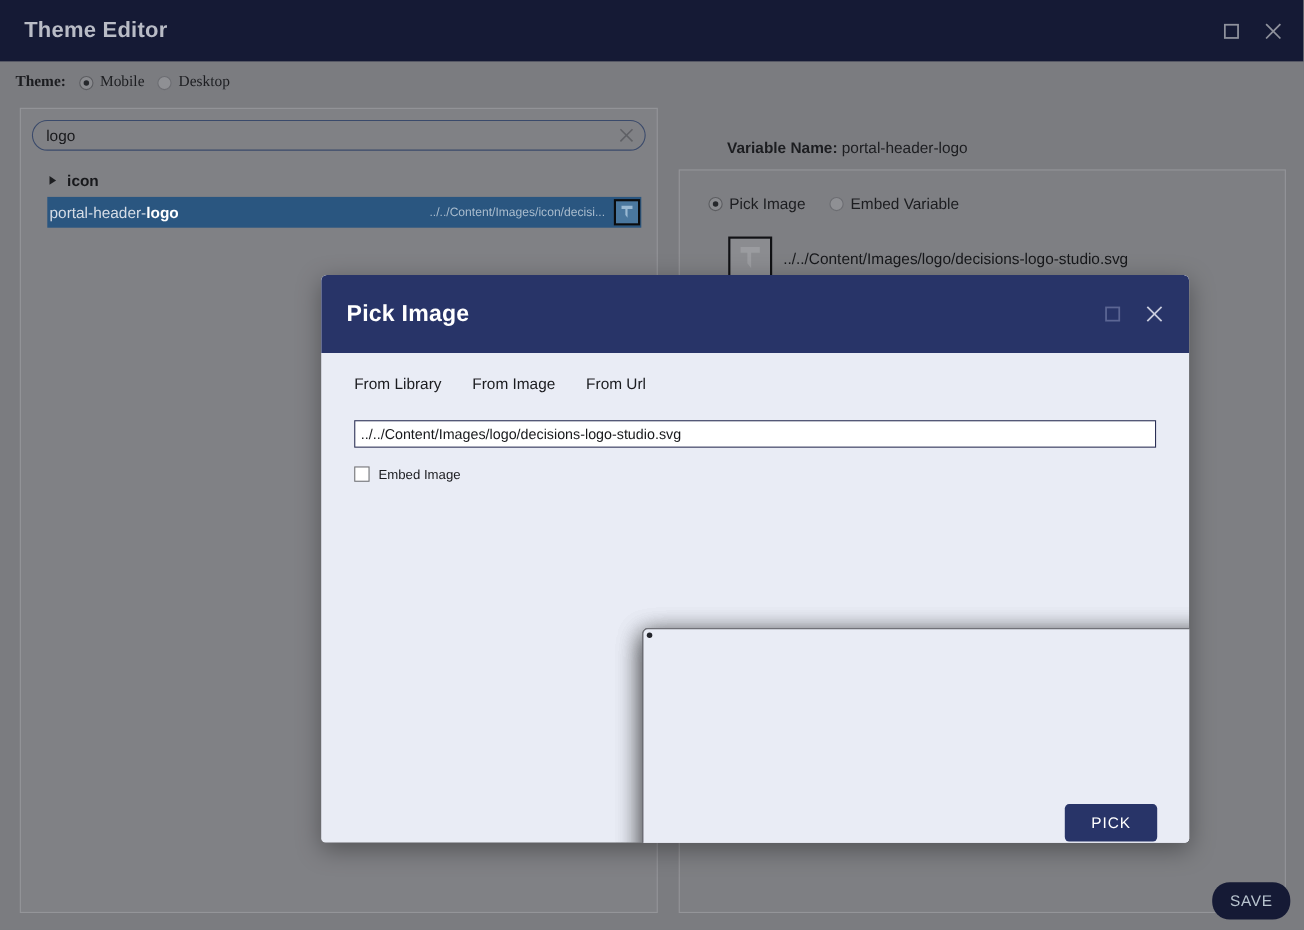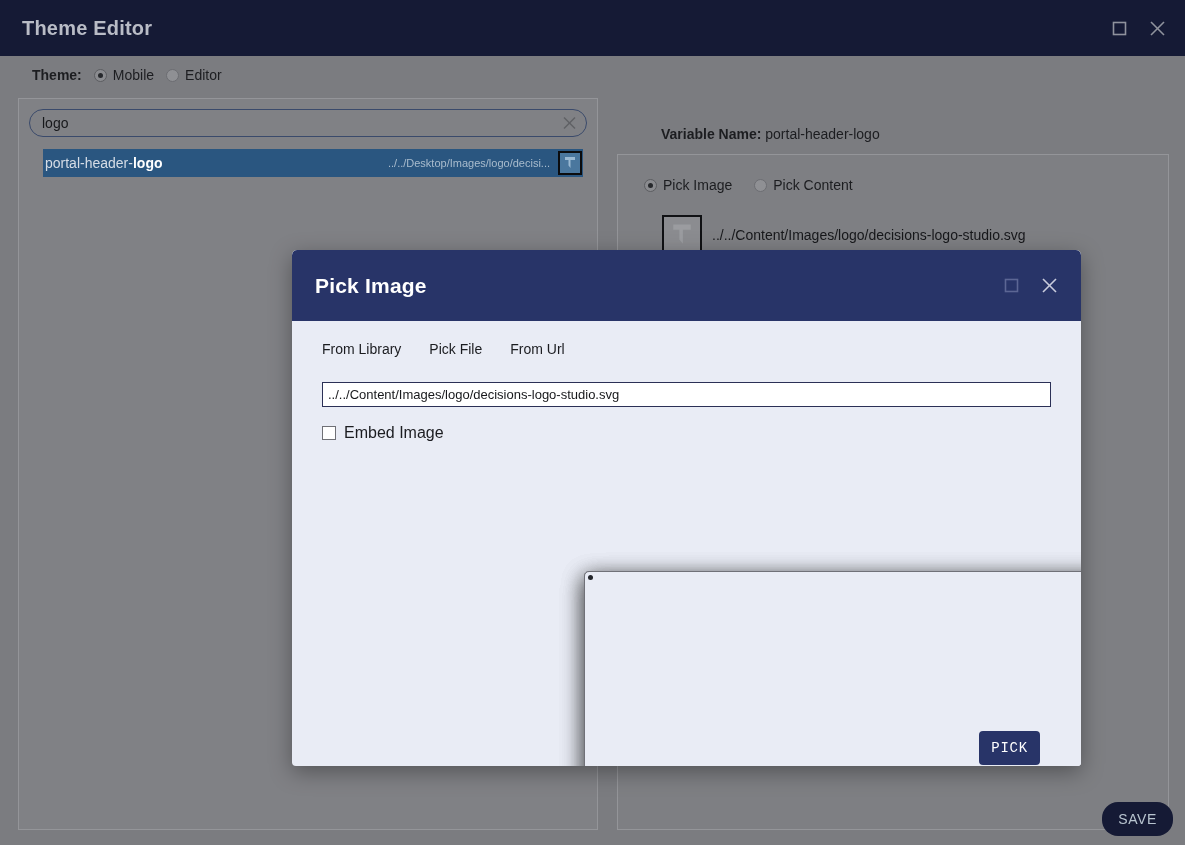--- a/index.html
+++ b/index.html
@@ -28,22 +28,22 @@
   .wc svg { display: block; }
 
   
   .workspace {
     position: absolute; left: 0; top: 56px; width: 1185px; height: 789px;
     background: #7b7c80;
   }
 
   
   .theme-row {
-    position: absolute; left: 32px; top: 11px;
-    display: flex; align-items: center; gap: 12px;
+    position: absolute; left: 14px; top: 11px;
+    display: flex; align-items: center; gap: 12px; font-family: Liberation Serif, serif;
   }
   .theme-label { font-size: 14px; font-weight: bold; color: #1c1d20; }
   .radio-opt { display: flex; align-items: center; gap: 6px; cursor: pointer; }
   .radio-opt span.lbl { font-size: 14px; color: #1c1d20; }
 
   .radio {
     width: 13px; height: 13px; border-radius: 50%;
     border: 1px solid #5c5d61; background: #8a8b8f;
     display: inline-block; position: relative; flex: 0 0 auto;
   }
@@ -176,28 +176,28 @@
     color: #17181b; padding: 0 5px; outline: none;
   }
   .embed-row {
     display: flex; align-items: center; gap: 8px;
     margin: 17px 0 0 30px; cursor: pointer;
   }
   .checkbox {
     width: 14px; height: 14px; border: 1px solid #6f7076;
     background: #ffffff; flex: 0 0 auto;
   }
-  .embed-row span.lbl { font-size: 16px; color: #1b1c20; }
+  .embed-row span.lbl { font-size: 12px; color: #1b1c20; }
 
   .pick-btn {
-    position: absolute; right: 41px; bottom: 32px;
+    position: absolute; right: 29px; bottom: 32px;
     background: #283468; color: #ffffff; border: none; border-radius: 4px;
-    font-family: Liberation Mono, monospace;
+    font-family: Liberation Sans, sans-serif;
     font-size: 14px; letter-spacing: .8px;
-    padding: 9px 12px; cursor: pointer;
+    padding: 9px 24px; cursor: pointer;
   }
   .resize-grip {
     position: absolute; right: 2px; bottom: 2px;
     width: 14px; height: 14px; cursor: nwse-resize;
   }
 </style>
 </head>
 <body>
 
 <div class="titlebar">
@@ -220,42 +220,46 @@
 <div class="workspace">
 
   <div class="theme-row">
     <span class="theme-label">Theme:</span>
     <label class="radio-opt">
       <span class="radio on"></span>
       <span class="lbl">Mobile</span>
     </label>
     <label class="radio-opt">
       <span class="radio light"></span>
-      <span class="lbl">Editor</span>
+      <span class="lbl">Desktop</span>
     </label>
   </div>
 
   <div class="left-panel">
     <div class="search-wrap">
       <div class="search-box">
         <input type="text" value="logo" style="">
         <span class="search-clear">
           <svg width="15" height="15" viewBox="0 0 15 15">
               <line x1="2" y1="2" x2="13" y2="13" stroke="#5f6065" stroke-width="1.4"></line>
               <line x1="13" y1="2" x2="2" y2="13" stroke="#5f6065" stroke-width="1.4"></line>
             </svg>
         </span>
       </div>
     </div>
 
     <div class="tree">
+      <div class="tree-row">
+        <span class="tw-caret"></span>
+        <span class="name">icon</span>
+      </div>
 
       <div class="tree-row selected">
         <span class="name"><span>portal-header-</span><b>logo</b></span>
-        <span class="path">../../Desktop/Images/logo/decisi...</span>
+        <span class="path">../../Content/Images/icon/decisi...</span>
         <span class="thumb-btn">
           <svg width="16" height="16" viewBox="0 0 16 16">
             <path d="M3 2 L13 2 L13 5 L8.5 5 L8.5 13 L6.5 10.5 L6.5 5 L3 5 Z" fill="#a8c4dc" opacity=".85"></path>
           </svg>
         </span>
       </div>
     </div>
   </div>
 
   <div class="var-name">
@@ -264,21 +268,21 @@
   </div>
 
   <div class="right-panel">
     <div class="rp-radios">
       <label class="radio-opt">
         <span class="radio on"></span>
         <span class="lbl">Pick Image</span>
       </label>
       <label class="radio-opt">
         <span class="radio light"></span>
-        <span class="lbl">Pick Content</span>
+        <span class="lbl">Embed Variable</span>
       </label>
     </div>
 
     <div class="img-row">
       <span class="img-box">
         <svg width="28" height="28" viewBox="0 0 16 16">
           <path d="M3 2 L13 2 L13 5 L8.5 5 L8.5 13 L6.5 10.5 L6.5 5 L3 5 Z" fill="#9fa0a4" opacity=".8"></path>
         </svg>
       </span>
       <span class="img-path">../../Content/Images/logo/decisions-logo-studio.svg</span>
@@ -307,21 +311,21 @@
   </div>
 
   <div class="modal-body">
     <div class="modal-radios">
       <label class="radio-opt">
         <span class="radio modal"></span>
         <span class="lbl">From Library</span>
       </label>
       <label class="radio-opt">
         <span class="radio modal"></span>
-        <span class="lbl">Pick File</span>
+        <span class="lbl">From Image</span>
       </label>
       <label class="radio-opt">
         <span class="radio modal on"></span>
         <span class="lbl">From Url</span>
       </label>
     </div>
 
     <input class="url-input" type="text" value="../../Content/Images/logo/decisions-logo-studio.svg" style="">
 
     <label class="embed-row">

